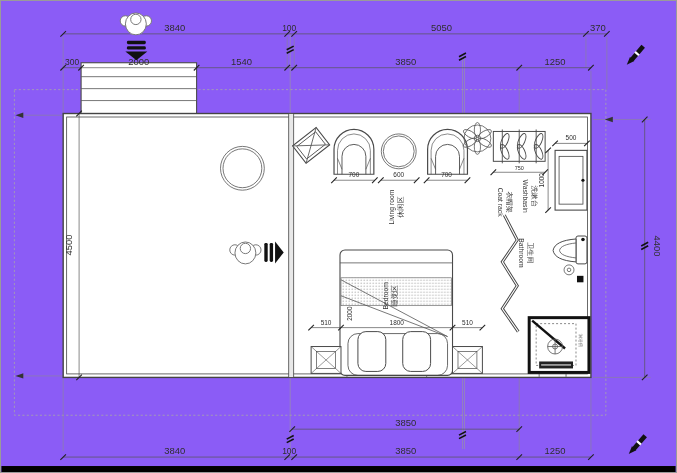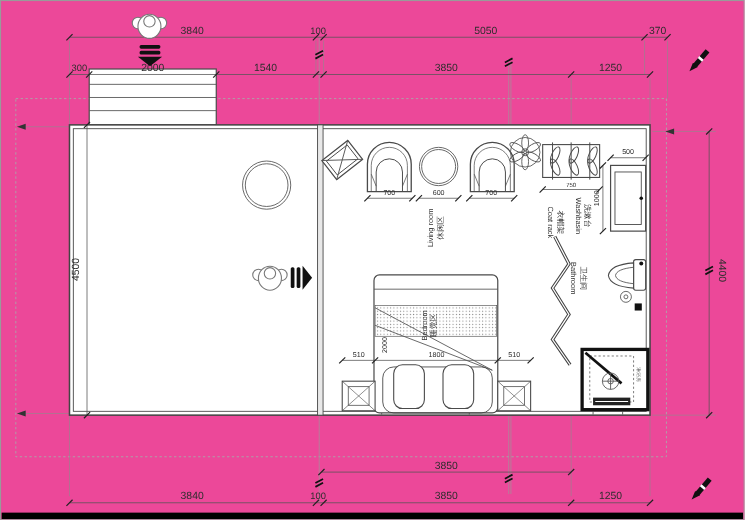--- a/index.html
+++ b/index.html
@@ -1,16 +1,16 @@
 <!DOCTYPE html>
 <html><head>
 <meta charset="utf-8">
 <style>
   html,body{margin:0;padding:0;background:#fff}
-  .frame{position:relative;width:675px;height:471px;border:1px solid #9a9a9a;background:#ec4899;overflow:hidden}
+  .frame{position:relative;width:675px;height:471px;border:1px solid #9a9a9a;background:#8b5cf6;overflow:hidden}
   svg text{font-family:"Liberation Sans","DejaVu Sans",sans-serif;fill:#2e2e2e;text-anchor:middle}
   .d9{font-size:9.5px}.d8{font-size:8.5px}.d6{font-size:6.5px}.d5{font-size:5.5px}
   .lab{font-size:6.8px;fill:#333}.zh{font-size:7.2px;fill:#333}.tiny{font-size:4.5px;fill:#666}
   .dim{stroke:#555;stroke-width:0.7;fill:none}
   .wit{stroke:#8c8c8c;stroke-width:0.55;fill:none}
   .axis{stroke:#9a9a9a;stroke-width:0.6;fill:none}
   .dash{stroke:#a8a8a8;stroke-width:0.8;stroke-dasharray:2.2 2.2;fill:none}
   .w1{stroke:#444;stroke-width:1.4;fill:#fff}
   .w2{stroke:#444;stroke-width:0.8;fill:none}
   .f{stroke:#4a4a4a;fill:#fff}

